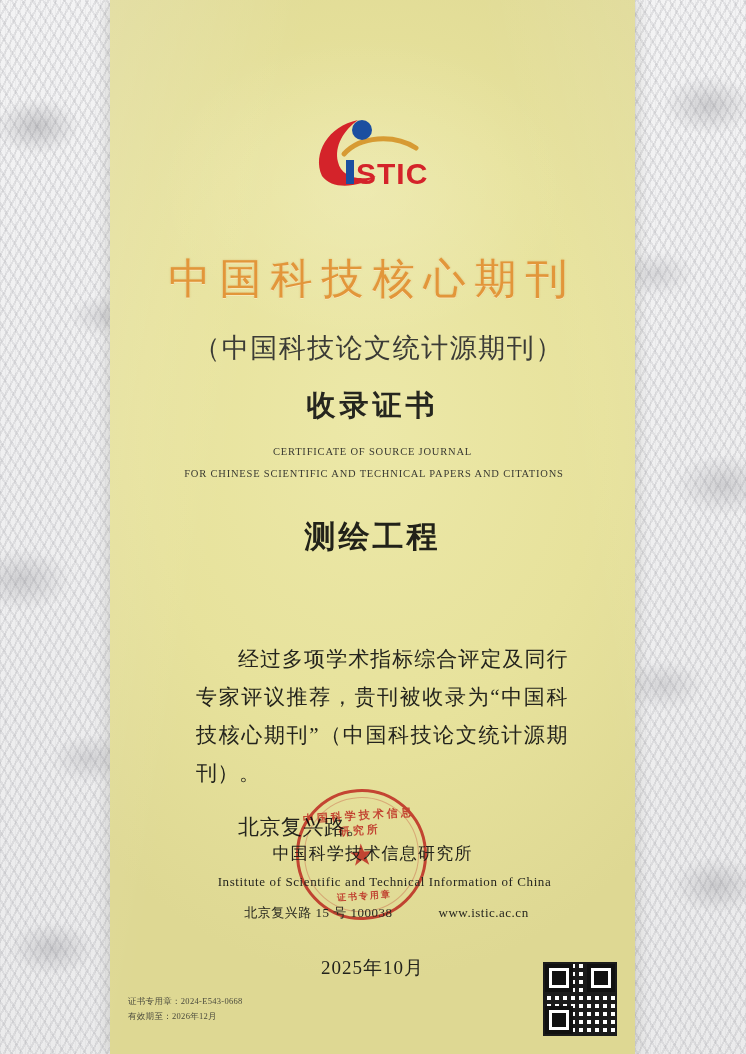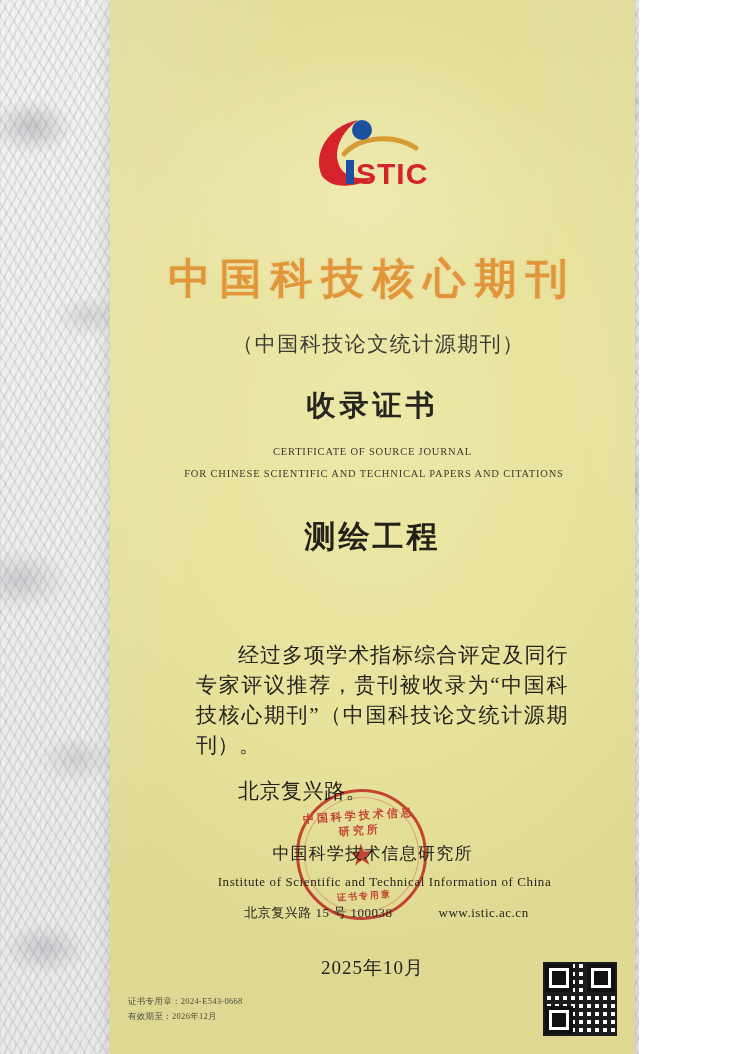--- a/index.html
+++ b/index.html
@@ -9,21 +9,21 @@
   }
   body {
     width: 746px;
     height: 1054px;
     overflow: hidden;
     font-family: "Liberation Serif", serif;
   }
 
   #page {
     position: relative;
-    width: 639px;
+    width: 746px;
     height: 1054px;
     overflow: hidden;
   }
 
   
   .backdrop {
     position: absolute;
     inset: 0;
     background:
       radial-gradient(ellipse 60px 40px at 5% 12%, rgba(120,120,125,0.35), rgba(255,255,255,0) 70%),
@@ -78,29 +78,29 @@
   
   .center { text-align: center; }
 
   .title-main {
     position: absolute;
     left: 0; right: 0;
     top: 251px;
     font-family: "Liberation Serif", serif;
     font-size: 42px;
     letter-spacing: 9px;
-    font-weight: 700;
+    font-weight: 400;
     color: #e2963a;
     text-shadow: 0 1px 0 rgba(255,240,200,0.7), 0 0 2px rgba(190,110,20,0.35);
   }
   .title-sub {
     position: absolute;
     left: 12px; right: 0;
     top: 330px;
-    font-size: 21px;
+    font-size: 27px;
     letter-spacing: 1.5px;
     color: #3b3b36;
   }
   .title-cert {
     position: absolute;
     left: 0; right: 0;
     top: 386px;
     font-size: 29px;
     font-weight: 700;
     letter-spacing: 4px;
@@ -133,21 +133,21 @@
     letter-spacing: 3px;
     color: #222219;
   }
 
   .body-text {
     position: absolute;
     left: 86px;
     width: 372px;
     top: 640px;
     font-size: 21px;
-    line-height: 30px;
+    line-height: 38px;
     letter-spacing: 0.5px;
     color: #24241d;
     text-align: justify;
   }
   .body-text p { margin: 0; }
   .body-text .indent { text-indent: 42px; }
   .body-text .final { margin-top: 16px; text-indent: 42px; }
 
   
   .issuer-cn {

